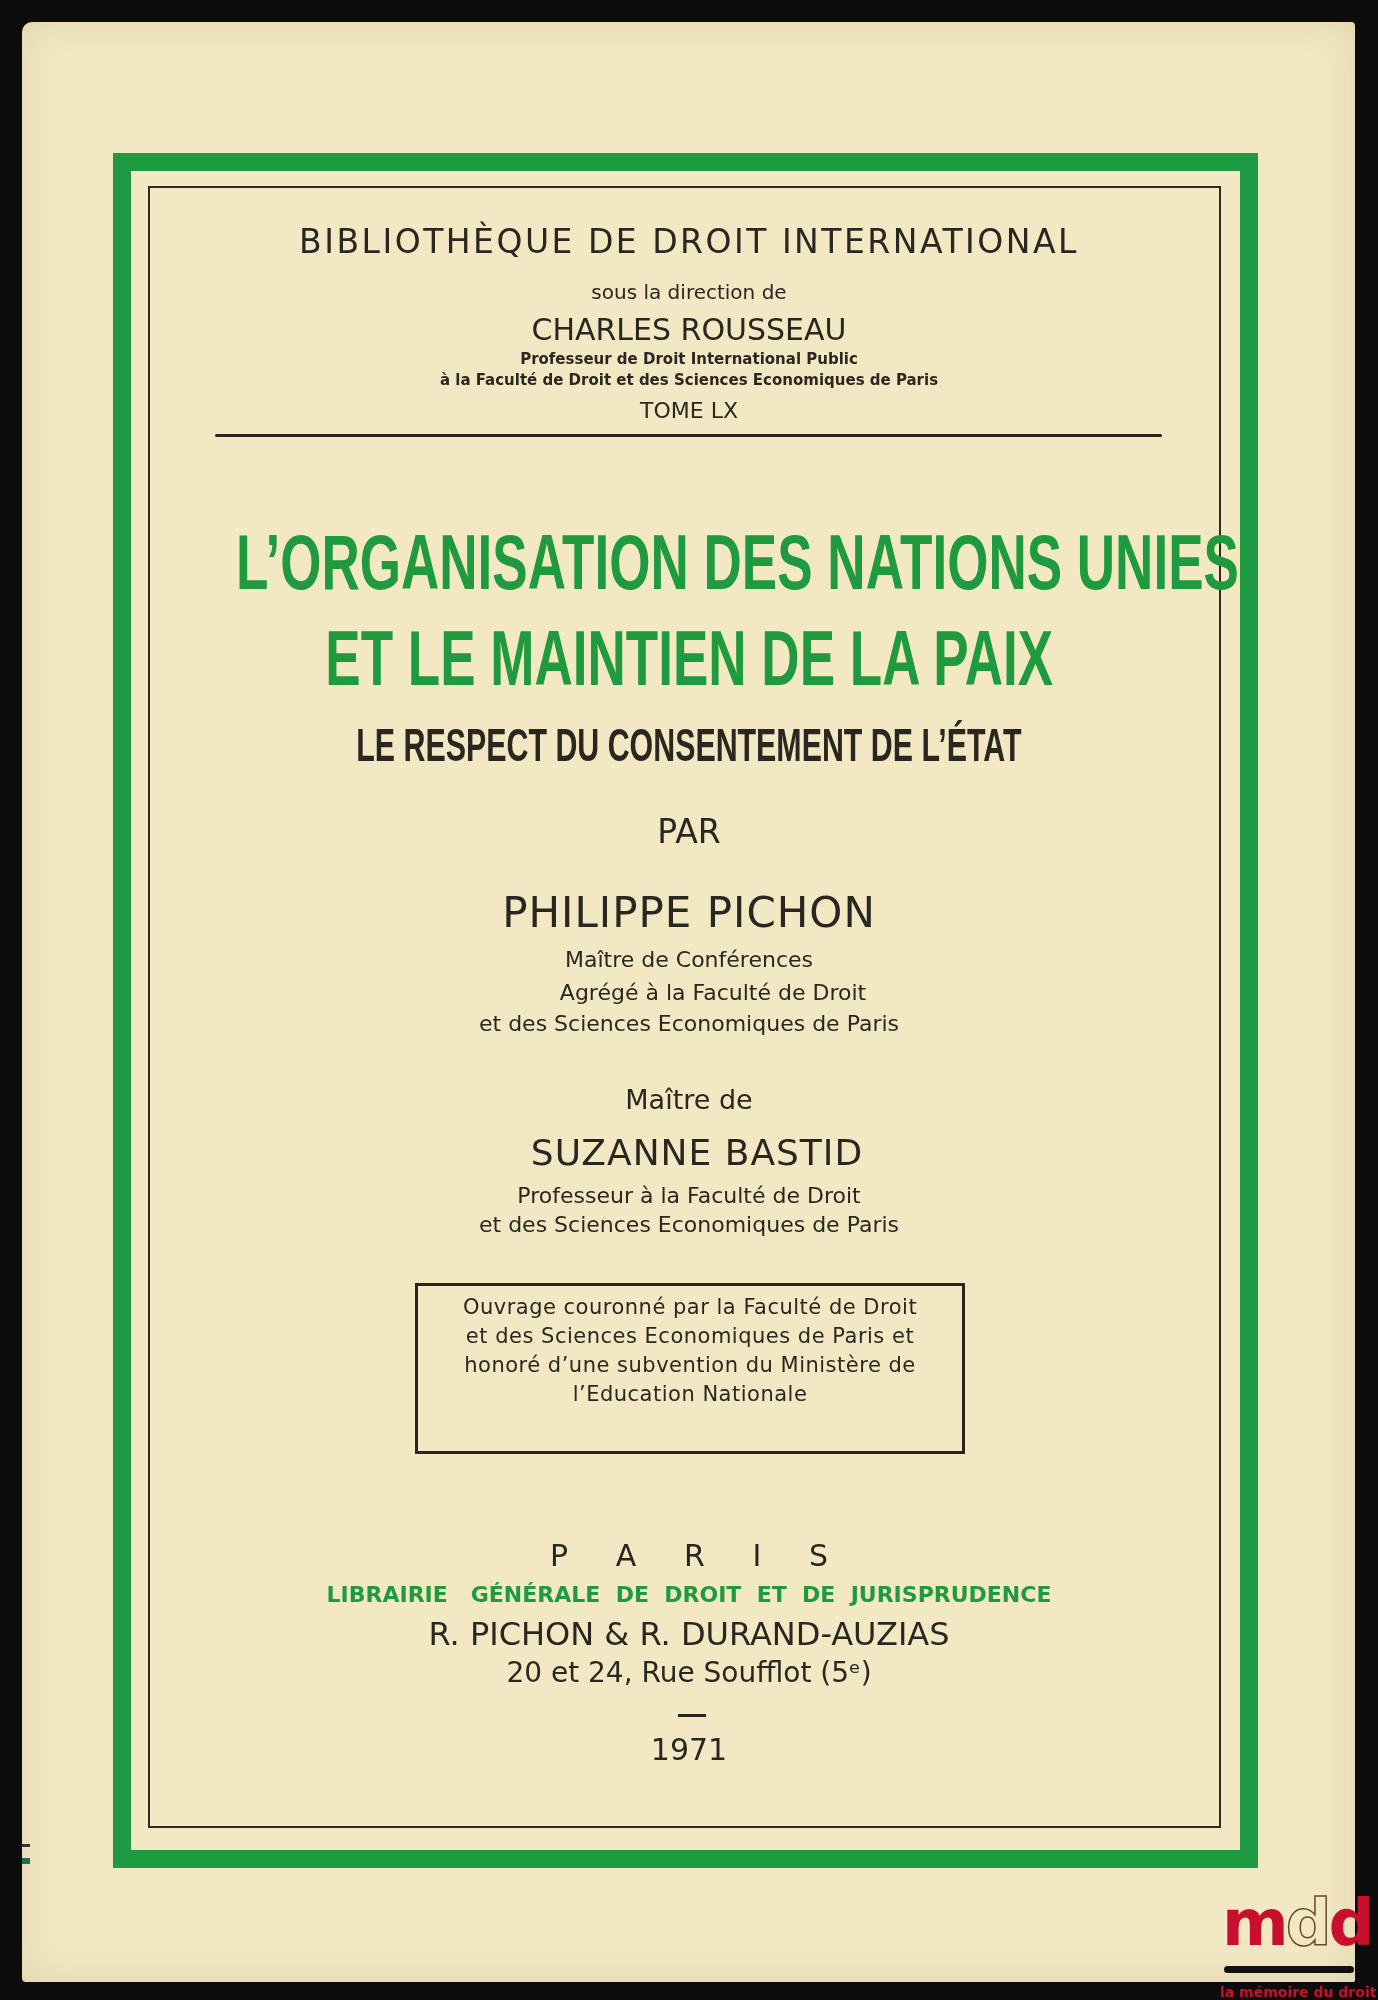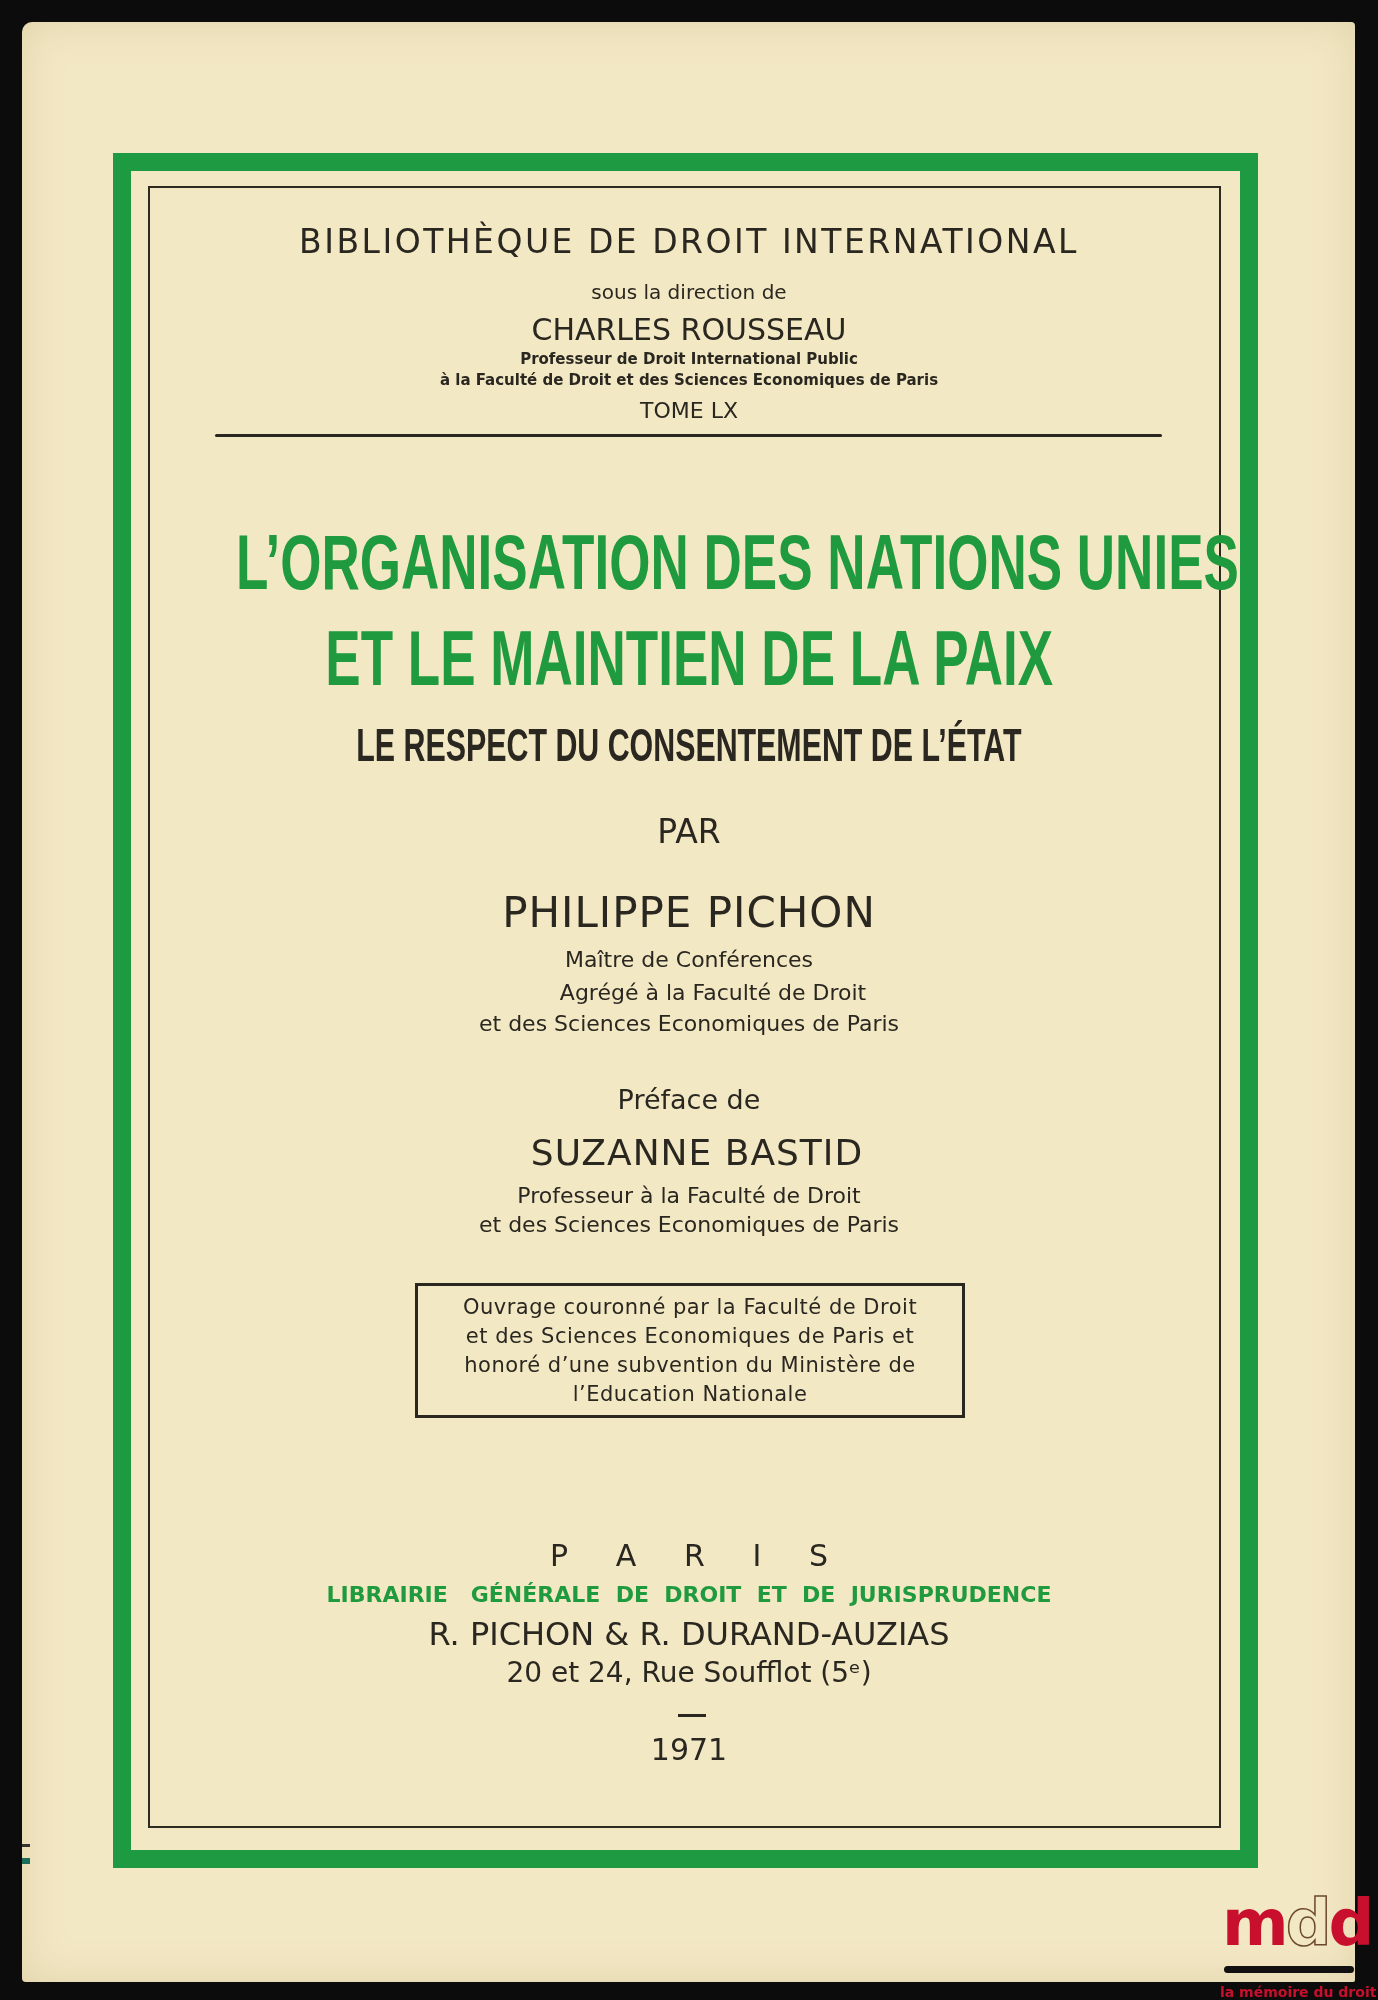--- a/index.html
+++ b/index.html
@@ -6,21 +6,21 @@
   body { width:1378px; height:2000px; background:#0c0c0c; position:relative; overflow:hidden; font-family:"DejaVu Sans", sans-serif; }
   .paper { position:absolute; left:22px; top:22px; width:1333px; height:1960px; background:#f3e8c4; border-radius:10px 4px 2px 4px; box-shadow: inset 0 0 40px rgba(170,150,100,0.25); }
   .green-frame { position:absolute; left:113px; top:153px; width:1109px; height:1679px; border:18px solid #1e9a42; }
   .inner-frame { position:absolute; left:148px; top:186px; width:1073px; height:1642px; border:2px solid #2d2a22; box-sizing:border-box; }
   .line { position:absolute; left:0; width:1378px; text-align:center; white-space:nowrap; color:#2a2720; }
   .sans { font-family:"DejaVu Sans", sans-serif; }
   .cond { font-family:"Liberation Sans", sans-serif; font-weight:bold; }
   .green { color:#1f9a3e; }
   .sx { display:inline-block; }
   .rule { position:absolute; left:215px; top:434px; width:947px; height:3px; background:#2a2720; border-radius:2px; }
-  .award-box { position:absolute; left:415px; top:1283px; width:550px; height:135px; border:3px solid #2a2720; box-sizing:border-box; }
+  .award-box { position:absolute; left:415px; top:1283px; width:550px; height:171px; border:3px solid #2a2720; box-sizing:border-box; }
   .award-line { position:absolute; left:0; width:100%; text-align:center; font-size:21px; letter-spacing:0.5px; color:#2a2720; white-space:nowrap; }
   .dash { position:absolute; left:678px; top:1714px; width:28px; height:3px; background:#2a2720; }
   .wm { position:absolute; left:1222px; top:1893px; width:132px; }
   .wm-letters { position:absolute; left:0; top:0; font-family:"DejaVu Sans", sans-serif; font-weight:bold; font-size:64px; line-height:60px; letter-spacing:-3px; }
   .wm-m { color:#c8102e; }
   .wm-d1 { color:transparent; -webkit-text-stroke:1.5px #6b4a2a; }
   .wm-d2 { color:#c8102e; }
   .wm-tag { position:absolute; left:1220px; top:1984px; width:160px; font-size:14px; color:#c8102e; font-weight:bold; white-space:nowrap; }
   .spine-marks { position:absolute; left:22px; top:1844px; width:8px; height:3px; background:#333; }
   .spine-marks2 { position:absolute; left:22px; top:1858px; width:8px; height:6px; background:#1a6e5a; }
@@ -52,21 +52,21 @@
 <div class="line cond" style="top:720px;font-size:46px;line-height:50px;">
   <span class="sx" style="transform:scaleX(0.66);transform-origin:center;">LE RESPECT DU CONSENTEMENT DE L’ÉTAT</span>
 </div>
 
 <div class="line sans" style="top:812px;font-size:33px;">PAR</div>
 <div class="line sans" style="top:888px;font-size:42px;letter-spacing:1px;">PHILIPPE  PICHON</div>
 <div class="line sans" style="top:947px;font-size:22px;">Maître de Conférences</div>
 <div class="line sans" style="top:980px;font-size:22px;padding-left:24px;">Agrégé  à la Faculté de Droit</div>
 <div class="line sans" style="top:1011px;font-size:22px;">et des Sciences Economiques de Paris</div>
 
-<div class="line sans" style="top:1084px;font-size:27px;">Préface de</div>
+<div class="line sans" style="top:1084px;font-size:27px;">Maître de</div>
 <div class="line sans" style="top:1132px;font-size:36px;letter-spacing:1px;margin-left:8px;">SUZANNE  BASTID</div>
 <div class="line sans" style="top:1183px;font-size:22px;">Professeur à la Faculté de Droit</div>
 <div class="line sans" style="top:1212px;font-size:22px;">et des Sciences Economiques de Paris</div>
 
 <div class="award-box">
   <div class="award-line" style="top:9px;">Ouvrage  couronné  par  la  Faculté  de  Droit</div>
   <div class="award-line" style="top:38px;">et  des  Sciences  Economiques  de  Paris  et</div>
   <div class="award-line" style="top:67px;">honoré  d’une  subvention  du  Ministère  de</div>
   <div class="award-line" style="top:96px;">l’Education  Nationale</div>
 </div>

